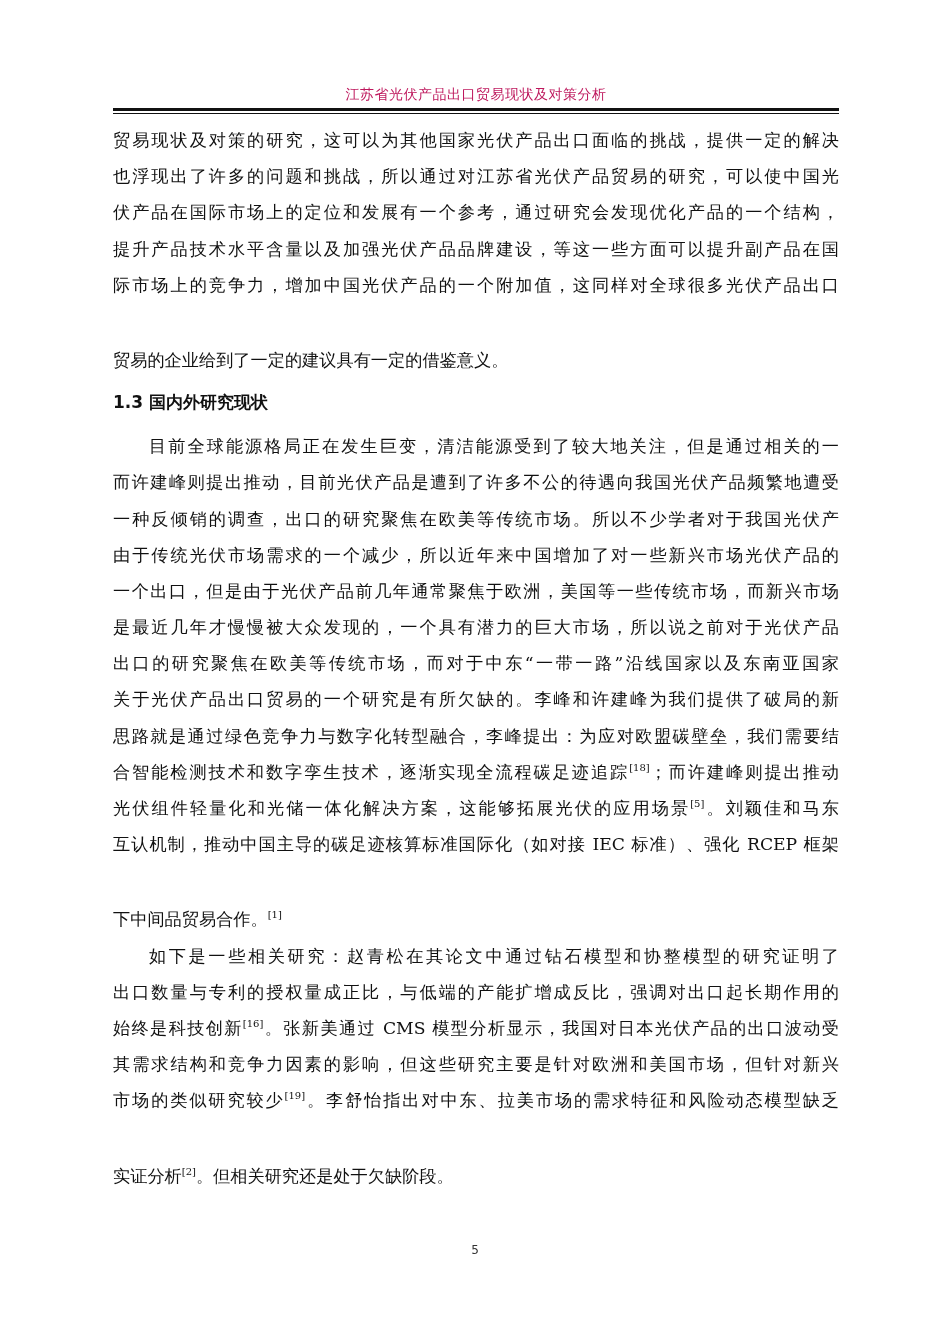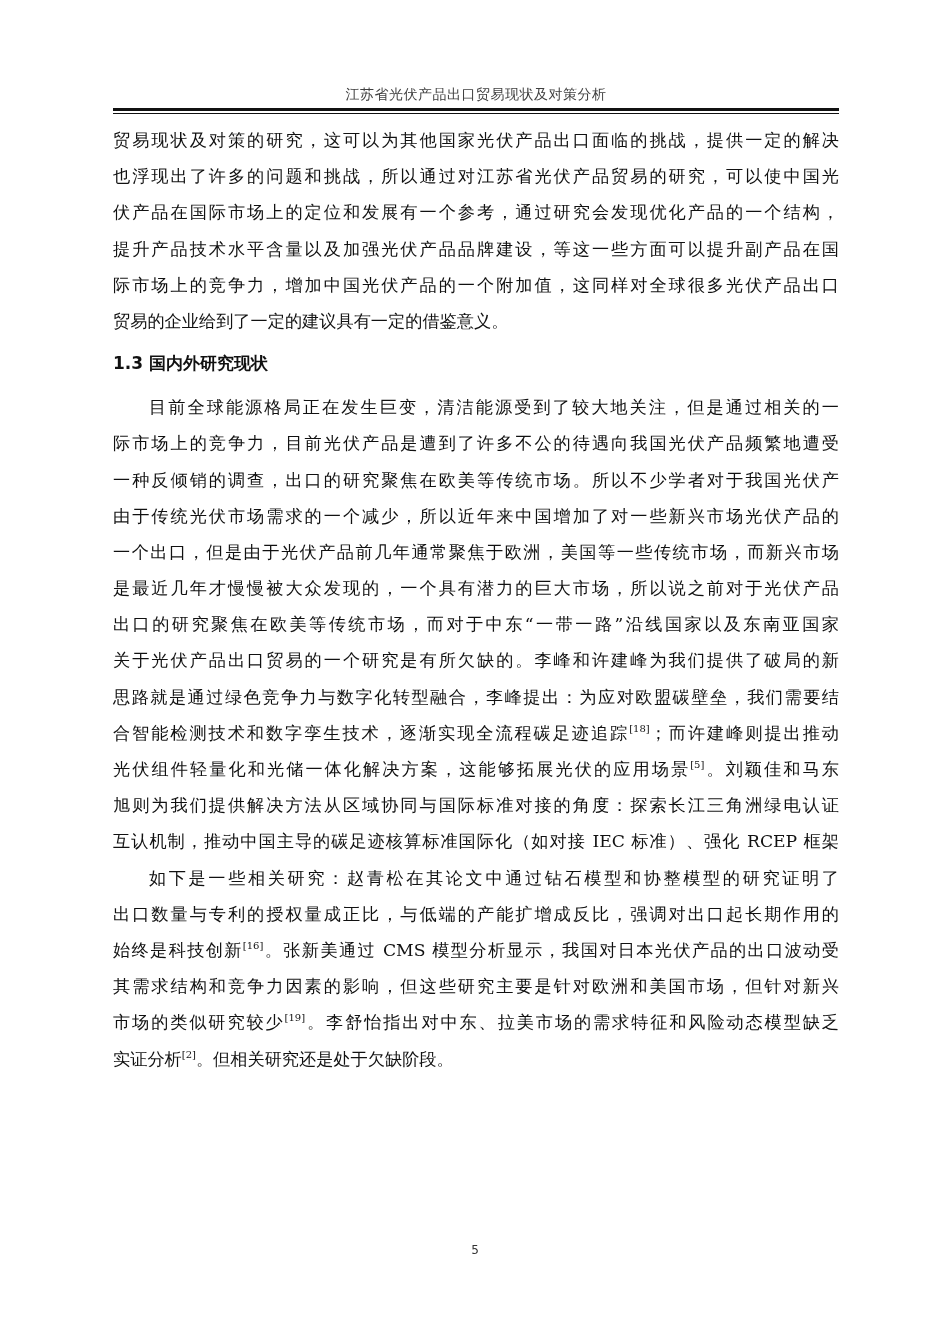--- a/index.html
+++ b/index.html
@@ -3,38 +3,38 @@
   <meta charset="utf-8">
   <style>
     html, body { margin: 0; padding: 0; background: #ffffff; }
     body {
       width: 950px; height: 1344px; position: relative; overflow: hidden;
       font-family: "DejaVu Serif", "Liberation Serif", serif;
       color: #111111;
     }
     .page-header {
       position: absolute; left: 113px; top: 84px; width: 726px;
-      text-align: center; font-size: 14px; line-height: 20px; color: #404040;
+      text-align: center; font-size: 14px; line-height: 20px; color: #be185d;
       letter-spacing: 0.5px;
     }
     .header-rule {
       position: absolute; left: 113px; top: 108px; width: 726px;
       border-top: 3px solid #111; height: 2px;
       border-bottom: 1px solid #111;
     }
     .content {
       position: absolute; left: 113px; top: 122px; width: 726px;
     }
     .line {
       display: block; height: 36.2px; line-height: 36.2px;
       font-size: 17.2px; white-space: nowrap;
       text-align: justify; text-align-last: justify;
       letter-spacing: 0;
     }
-    .line.last { text-align-last: left; }
+    .line.last { text-align-last: left; margin-top: 39px; }
     .indent { padding-left: 36px; }
     .heading {
       display: block; height: 44px; line-height: 44px;
       font-family: "DejaVu Sans", "Liberation Sans", sans-serif;
       font-weight: bold; font-size: 17px; margin: 2px 0 4px 0;
     }
     sup { font-size: 10px; line-height: 0; vertical-align: super; }
     .page-number {
       position: absolute; left: 0; width: 950px; top: 1243px;
       text-align: center; font-size: 12px; color: #333;
@@ -55,32 +55,32 @@
     <span class="line">伏产品在国际市场上的定位和发展有一个参考，通过研究会发现优化产品的一个结构，</span>
     <span class="line">提升产品技术水平含量以及加强光伏产品品牌建设，等这一些方面可以提升副产品在国</span>
     <span class="line">际市场上的竞争力，增加中国光伏产品的一个附加值，这同样对全球很多光伏产品出口</span>
     <span class="line last">贸易的企业给到了一定的建议具有一定的借鉴意义。</span>
   </div>
 
   <div class="heading">1.3 国内外研究现状</div>
 
   <div>
     <span class="line indent">目前全球能源格局正在发生巨变，清洁能源受到了较大地关注，但是通过相关的一</span>
-    <span class="line">际市场上的竞争力，目前光伏产品是遭到了许多不公的待遇向我国光伏产品频繁地遭受</span>
+    <span class="line">而许建峰则提出推动，目前光伏产品是遭到了许多不公的待遇向我国光伏产品频繁地遭受</span>
     <span class="line">一种反倾销的调查，出口的研究聚焦在欧美等传统市场。所以不少学者对于我国光伏产</span>
     <span class="line">由于传统光伏市场需求的一个减少，所以近年来中国增加了对一些新兴市场光伏产品的</span>
     <span class="line">一个出口，但是由于光伏产品前几年通常聚焦于欧洲，美国等一些传统市场，而新兴市场</span>
     <span class="line">是最近几年才慢慢被大众发现的，一个具有潜力的巨大市场，所以说之前对于光伏产品</span>
     <span class="line">出口的研究聚焦在欧美等传统市场，而对于中东“一带一路”沿线国家以及东南亚国家</span>
     <span class="line">关于光伏产品出口贸易的一个研究是有所欠缺的。李峰和许建峰为我们提供了破局的新</span>
     <span class="line">思路就是通过绿色竞争力与数字化转型融合，李峰提出：为应对欧盟碳壁垒，我们需要结</span>
     <span class="line"><span>合智能检测技术和数字孪生技术，逐渐实现全流程碳足迹追踪</span><sup>[18]</sup><span>；而许建峰则提出推动</span></span>
     <span class="line"><span>光伏组件轻量化和光储一体化解决方案，这能够拓展光伏的应用场景</span><sup>[5]</sup><span>。刘颖佳和马东</span></span>
-    <span class="line">旭则为我们提供解决方法从区域协同与国际标准对接的角度：探索长江三角洲绿电认证</span>
     <span class="line">互认机制，推动中国主导的碳足迹核算标准国际化（如对接 IEC 标准）、强化 RCEP 框架</span>
+    <span class="line last"><span>下中间品贸易合作。</span><sup>[1]</sup></span>
   </div>
 
   <div>
     <span class="line indent">如下是一些相关研究：赵青松在其论文中通过钻石模型和协整模型的研究证明了</span>
     <span class="line">出口数量与专利的授权量成正比，与低端的产能扩增成反比，强调对出口起长期作用的</span>
     <span class="line"><span>始终是科技创新</span><sup>[16]</sup><span>。张新美通过 CMS 模型分析显示，我国对日本光伏产品的出口波动受</span></span>
     <span class="line">其需求结构和竞争力因素的影响，但这些研究主要是针对欧洲和美国市场，但针对新兴</span>
     <span class="line"><span>市场的类似研究较少</span><sup>[19]</sup><span>。李舒怡指出对中东、拉美市场的需求特征和风险动态模型缺乏</span></span>
     <span class="line last"><span>实证分析</span><sup>[2]</sup><span>。但相关研究还是处于欠缺阶段。</span></span>
   </div>

